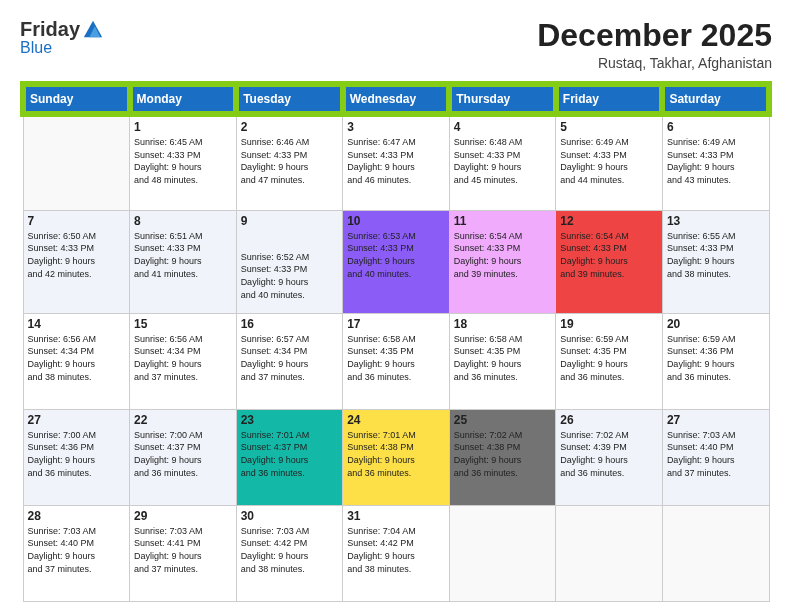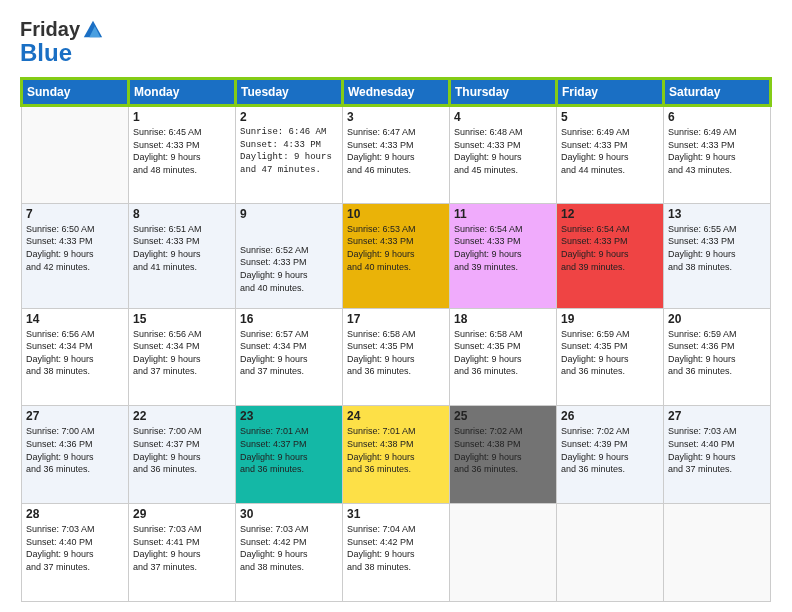--- a/index.html
+++ b/index.html
@@ -62,21 +62,21 @@
       flex: 1;
       table-layout: fixed;
     }
     .calendar th {
       background-color: #1a6fc4;
       color: #fff;
       font-size: 12px;
       font-weight: bold;
       padding: 5px 4px;
       text-align: left;
-      border: 3px solid #84cc16;
+      border: 6px solid #84cc16;
     }
     .calendar td {
       border: 1px solid #ccc;
       vertical-align: top;
       padding: 3px 4px;
       font-size: 9.5px;
       color: #222;
       height: 88px;
     }
     .day-num {
@@ -101,22 +101,26 @@
   <div class="header">
     <div class="logo">
       <div class="logo-text">
         <span class="logo-general">Friday</span>
         <svg class="logo-icon" viewBox="0 0 24 24">
           <polygon points="12,2 22,20 2,20" fill="#1a6fc4"></polygon>
           <polygon points="14,8 20,20 8,20" fill="#4a9fe0"></polygon>
         </svg>
       </div>
       <div style="margin-top:-2px;">
-        <span class="logo-blue" style="font-size:24px; font-weight:bold;">Blue</span>
+        <span class="logo-blue" style="font-size:16px; font-weight:normal;">Blue</span>
       </div>
+    </div>
+    <div class="title-block">
+      <div class="month-title">December 2025</div>
+      <div class="location-title">Rustaq, Takhar, Afghanistan</div>
     </div>
   </div>
 
   <table class="calendar">
     <thead>
       <tr>
         <th>Sunday</th>
         <th>Monday</th>
         <th>Tuesday</th>
         <th>Wednesday</th>
@@ -130,21 +134,21 @@
           <td class="empty-cell"></td>
           <td>
             <span class="day-num">1</span>
             <div class="day-info" style="white-space: pre-line;">Sunrise: 6:45 AM
 Sunset: 4:33 PM
 Daylight: 9 hours
 and 48 minutes.</div>
           </td>
           <td>
             <span class="day-num">2</span>
-            <div class="day-info" style="white-space: pre-line; font-family: Liberation Mono, monospace;">Sunrise: 6:46 AM
+            <div class="day-info" style="white-space: pre-line;">Sunrise: 6:46 AM
 Sunset: 4:33 PM
 Daylight: 9 hours
 and 47 minutes.</div>
           </td>
           <td>
             <span class="day-num">3</span>
             <div class="day-info" style="white-space: pre-line;">Sunrise: 6:47 AM
 Sunset: 4:33 PM
 Daylight: 9 hours
 and 46 minutes.</div>
@@ -186,21 +190,21 @@
 Daylight: 9 hours
 and 41 minutes.</div>
           </td>
           <td style="background: rgb(240, 244, 250);">
             <span class="day-num">9</span>
             <div class="day-info" style="white-space: pre-line; margin-top: 23px;">Sunrise: 6:52 AM
 Sunset: 4:33 PM
 Daylight: 9 hours
 and 40 minutes.</div>
           </td>
-          <td style="background: #eab308;">
+          <td style="background: #8b5cf6;">
             <span class="day-num">10</span>
             <div class="day-info" style="white-space: pre-line;">Sunrise: 6:53 AM
 Sunset: 4:33 PM
 Daylight: 9 hours
 and 40 minutes.</div>
           </td>
           <td style="background: #f0abfc;">
             <span class="day-num">11</span>
             <div class="day-info" style="white-space: pre-line;">Sunrise: 6:54 AM
 Sunset: 4:33 PM

